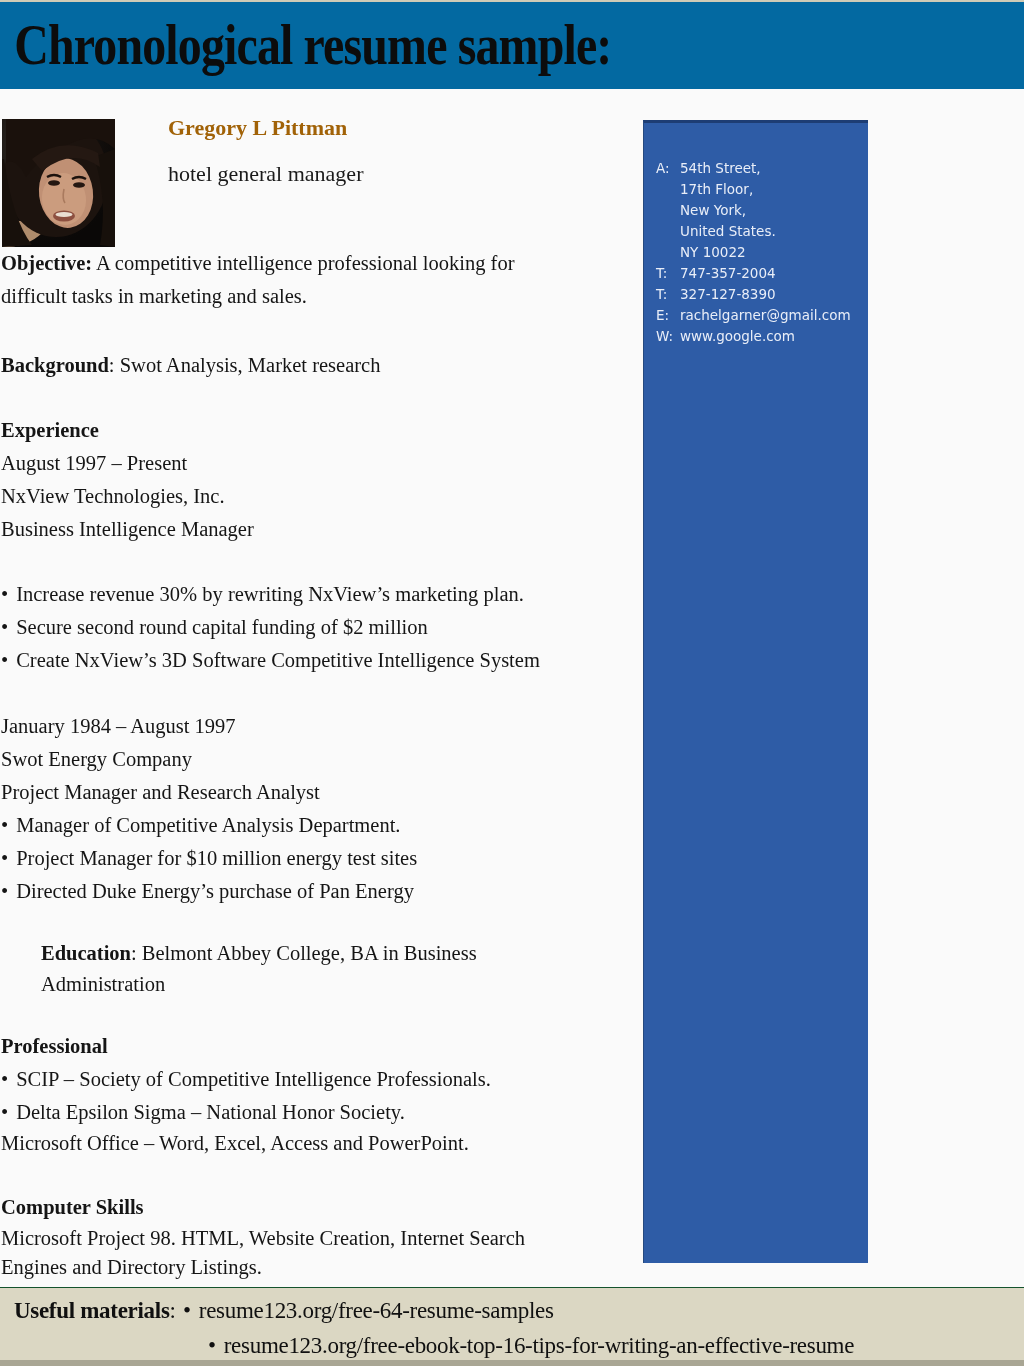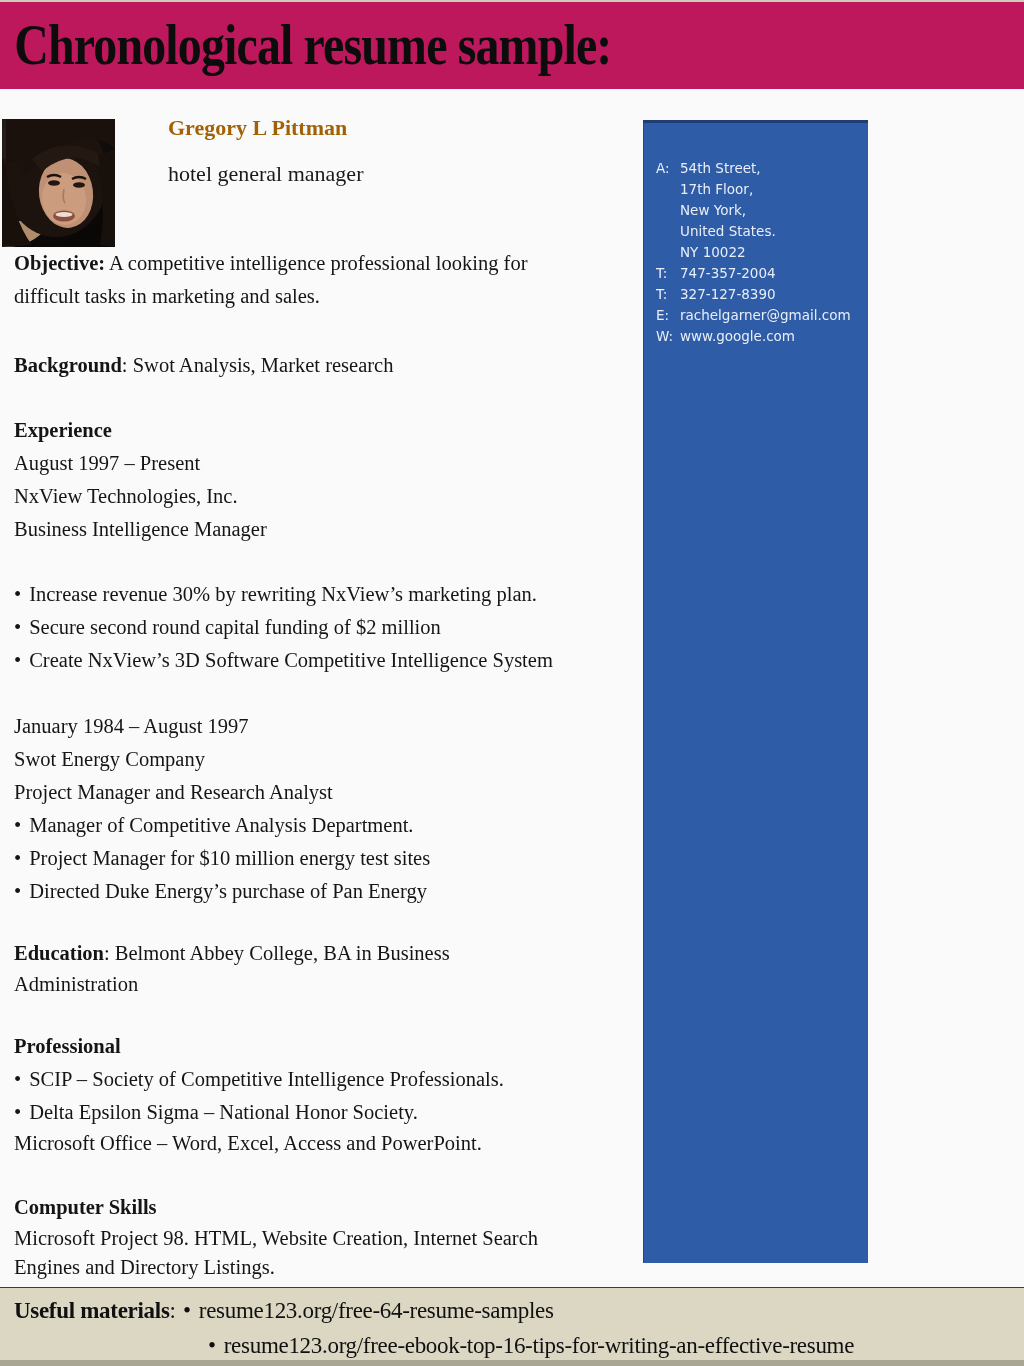--- a/index.html
+++ b/index.html
@@ -8,21 +8,21 @@
     width: 1024px;
     height: 1366px;
     background: #fafafa;
     overflow: hidden;
     font-family: "Liberation Serif", serif;
   }
 
   
   .banner {
     position: absolute; top: 0; left: 0; width: 1024px; height: 87px;
-    background: #be185d;
+    background: #0369a1;
     border-top: 2px solid #cfcbb6;
   }
   .banner h1 {
     margin: 0; padding-left: 17px;
     font-weight: bold; font-size: 57px; line-height: 85px;
     letter-spacing: -1px; white-space: nowrap;
     color: #0c0c0c;
     transform: scaleX(0.84); transform-origin: left center;
   }
 
@@ -50,30 +50,30 @@
     font-family: "DejaVu Sans", sans-serif;
     font-size: 13.5px; line-height: 21px;
     color: #e9eef8;
   }
   .centry { display: flex; }
   .clabel { width: 24px; flex: none; }
   .clines { flex: 1; }
 
   
   .main-col {
-    position: absolute; left: 14px; top: 247px; width: 616px;
+    position: absolute; left: 1px; top: 247px; width: 616px;
     font-size: 20.5px; line-height: 33px; color: #151515;
   }
   .main-col .b { font-weight: bold; }
   .line { margin: 0; }
   .mt-36 { margin-top: 36px; }
   .mt-33 { margin-top: 33px; }
   .mt-32 { margin-top: 32px; }
   .mt-30 { margin-top: 30px; }
-  .lh-31 { line-height: 31px; }
+  .lh-31 { line-height: 31px; margin-left: 40px; }
   .lh-29 { line-height: 29px; }
   .bullet .bchar { display: inline-block; margin-right: 8px; }
 
   
   .footer {
     position: absolute; left: 0; top: 1287px; width: 1024px; height: 79px;
     box-sizing: border-box;
     background: #dbd7c3;
     border-top: 1px solid #14532d;
     border-bottom: 6px solid #a9a694;

